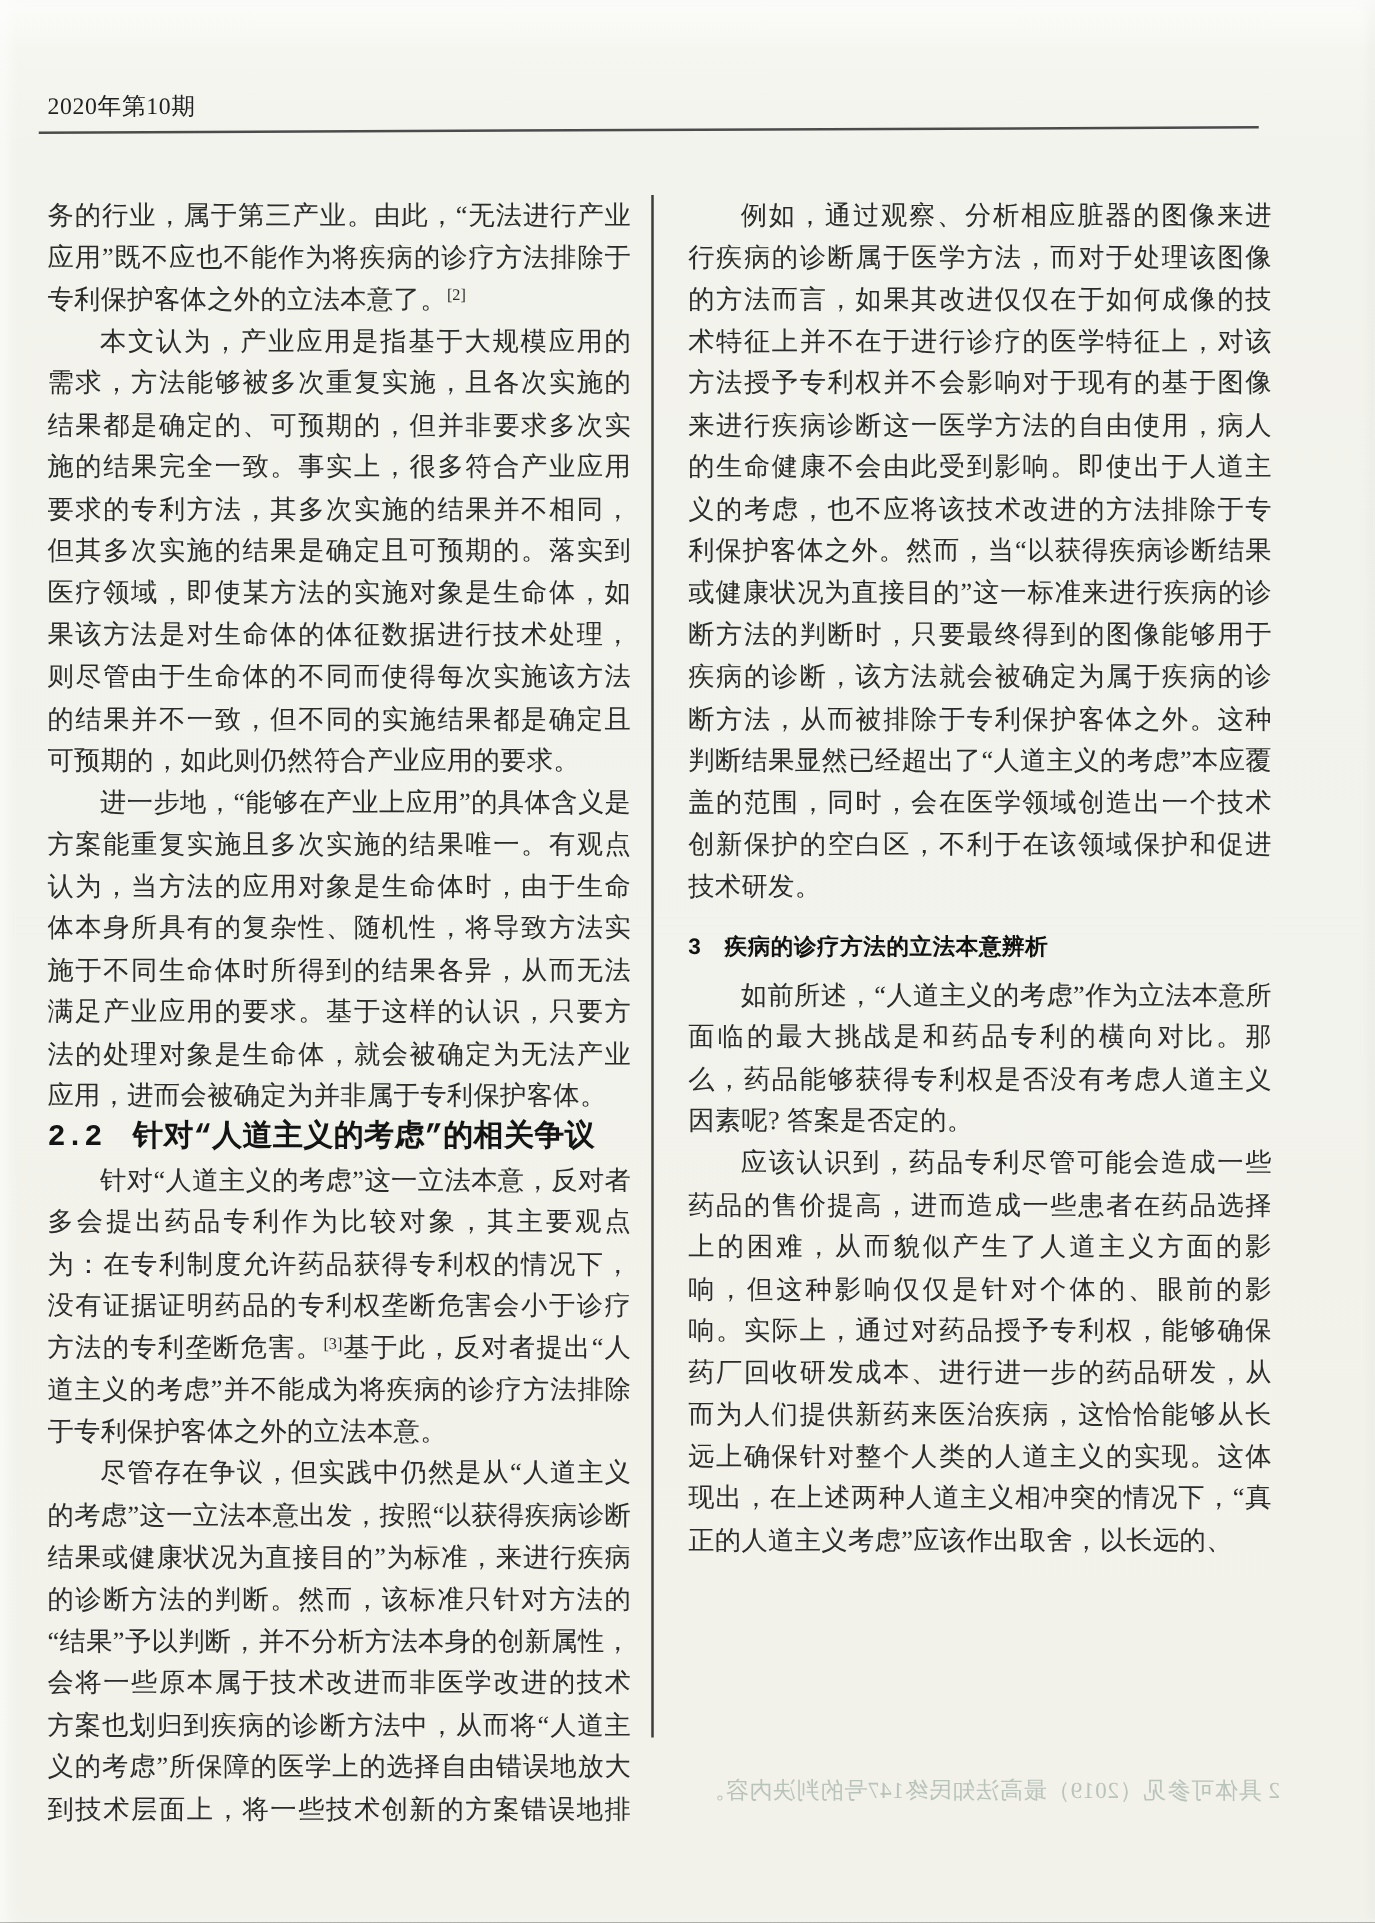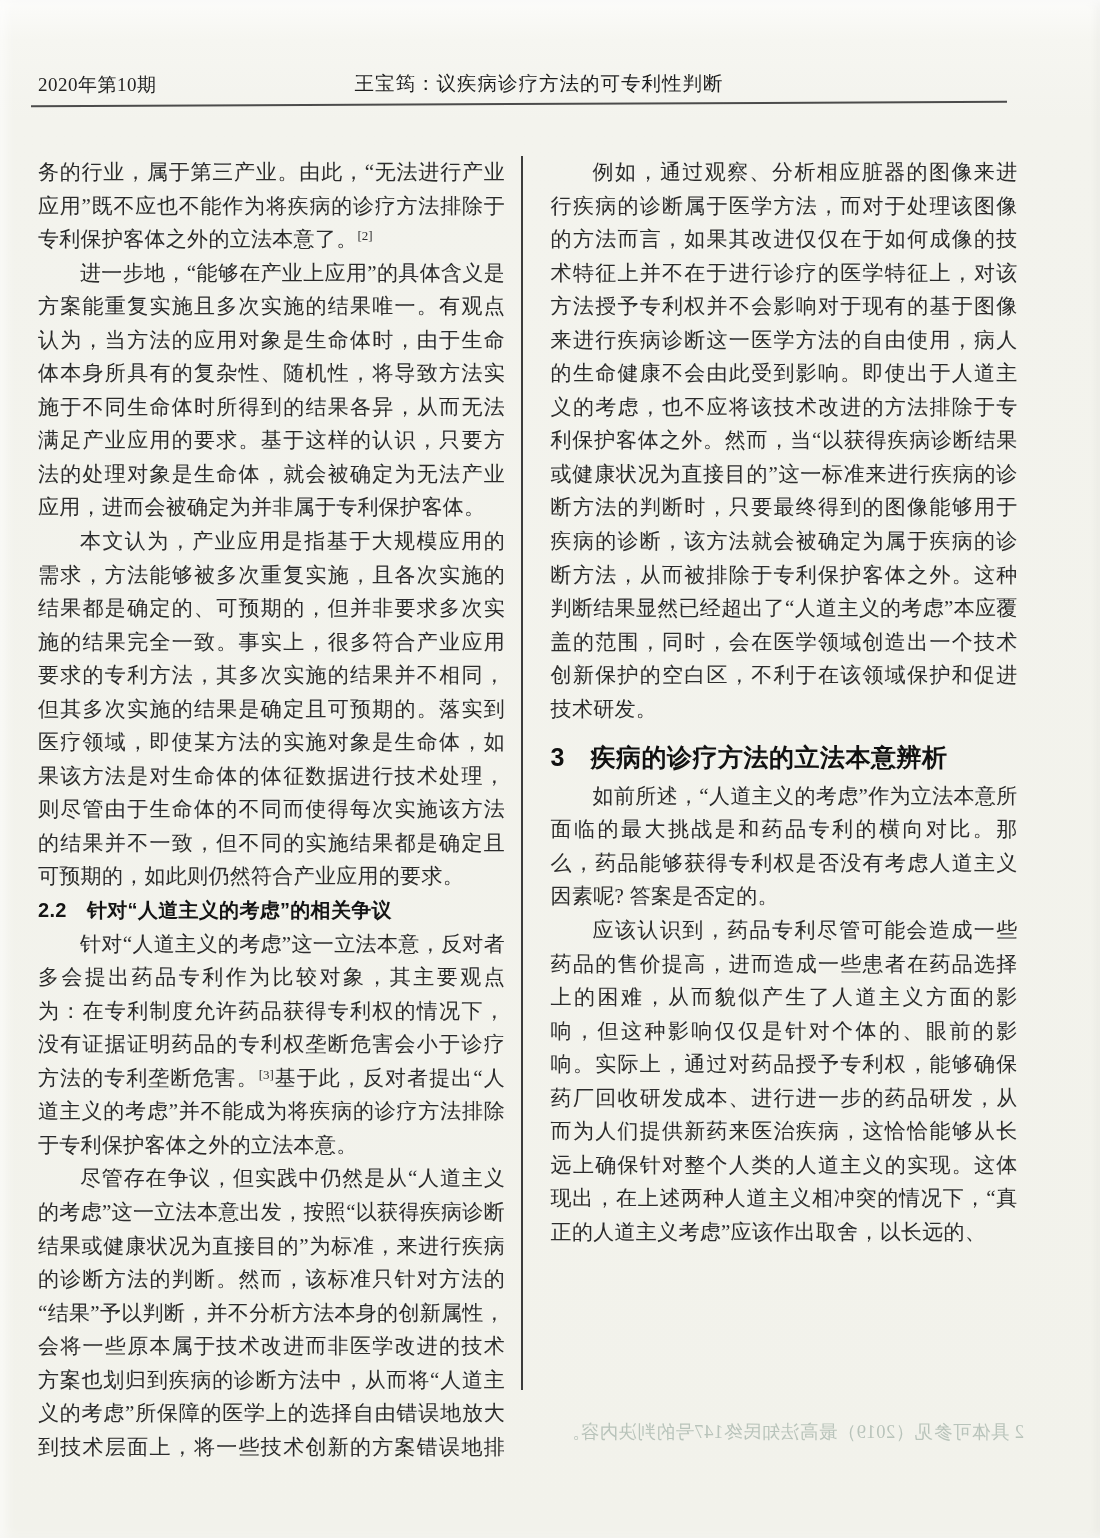--- a/index.html
+++ b/index.html
@@ -38,27 +38,27 @@
     margin-left:16px; margin-right:28px;
     background:#3c3c3c;
   }
   .para {
     margin:0; font-size:21px; line-height:33.55px;
     text-align:justify; text-indent:2em; letter-spacing:.3px;
     color:#2b2b2b;
   }
   .para.noindent { text-indent:0; }
   .sub-heading {
-    margin:0; font-family:Liberation Sans, sans-serif;
-    font-size:20px; font-weight:bold; line-height:33.55px;
+    margin:0; font-family:Liberation Mono, monospace;
+    font-size:24px; font-weight:bold; line-height:33.55px;
     text-align:justify; letter-spacing:.3px; color:#141414;
   }
   .sec-heading {
     margin:15px 0 5px 0; font-family:"Liberation Sans","DejaVu Sans",sans-serif;
-    font-size:25px; font-weight:bold; line-height:33.55px;
+    font-size:18px; font-weight:bold; line-height:33.55px;
     letter-spacing:.5px; color:#111;
   }
   sup.ref { font-size:13px; line-height:0; vertical-align:6px; letter-spacing:0; }
   
   .bleed-footnote {
     position:absolute; top:1419px; left:556px; width:468px;
     transform:scaleX(-1);
     font-size:18.5px; letter-spacing:.5px;
     color:rgba(105,130,118,.42);
     filter:blur(.6px);
@@ -71,28 +71,27 @@
     font-family:"Liberation Sans","DejaVu Sans",sans-serif;
     font-size:24px; color:#1f1f1f; letter-spacing:2px;
   }
 </style>
 </head>
 <body>
 
 <div class="page">
 
   <span class="hdr-issue">2020年第10期</span>
-  <span class="hdr-title">王宝筠：议疾病诊疗方法的可专利性判断</span>
   <div class="hdr-rule"></div>
 
   <main class="columns">
     <section class="col" id="col-left">
         <p class="para noindent">务的行业，属于第三产业。由此，“无法进行产业应用”既不应也不能作为将疾病的诊疗方法排除于专利保护客体之外的立法本意了。<sup class="ref">[2]</sup></p>
+        <p class="para">本文认为，产业应用是指基于大规模应用的需求，方法能够被多次重复实施，且各次实施的结果都是确定的、可预期的，但并非要求多次实施的结果完全一致。事实上，很多符合产业应用要求的专利方法，其多次实施的结果并不相同，但其多次实施的结果是确定且可预期的。落实到医疗领域，即使某方法的实施对象是生命体，如果该方法是对生命体的体征数据进行技术处理，则尽管由于生命体的不同而使得每次实施该方法的结果并不一致，但不同的实施结果都是确定且可预期的，如此则仍然符合产业应用的要求。</p>
         <p class="para">进一步地，“能够在产业上应用”的具体含义是方案能重复实施且多次实施的结果唯一。有观点认为，当方法的应用对象是生命体时，由于生命体本身所具有的复杂性、随机性，将导致方法实施于不同生命体时所得到的结果各异，从而无法满足产业应用的要求。基于这样的认识，只要方法的处理对象是生命体，就会被确定为无法产业应用，进而会被确定为并非属于专利保护客体。</p>
-        <p class="para">本文认为，产业应用是指基于大规模应用的需求，方法能够被多次重复实施，且各次实施的结果都是确定的、可预期的，但并非要求多次实施的结果完全一致。事实上，很多符合产业应用要求的专利方法，其多次实施的结果并不相同，但其多次实施的结果是确定且可预期的。落实到医疗领域，即使某方法的实施对象是生命体，如果该方法是对生命体的体征数据进行技术处理，则尽管由于生命体的不同而使得每次实施该方法的结果并不一致，但不同的实施结果都是确定且可预期的，如此则仍然符合产业应用的要求。</p>
         <h3 class="sub-heading">2.2　针对“人道主义的考虑”的相关争议</h3>
         <p class="para">针对“人道主义的考虑”这一立法本意，反对者多会提出药品专利作为比较对象，其主要观点为：在专利制度允许药品获得专利权的情况下，没有证据证明药品的专利权垄断危害会小于诊疗方法的专利垄断危害。<sup class="ref">[3]</sup>基于此，反对者提出“人道主义的考虑”并不能成为将疾病的诊疗方法排除于专利保护客体之外的立法本意。</p>
         <p class="para">尽管存在争议，但实践中仍然是从“人道主义的考虑”这一立法本意出发，按照“以获得疾病诊断结果或健康状况为直接目的”为标准，来进行疾病的诊断方法的判断。然而，该标准只针对方法的“结果”予以判断，并不分析方法本身的创新属性，会将一些原本属于技术改进而非医学改进的技术方案也划归到疾病的诊断方法中，从而将“人道主义的考虑”所保障的医学上的选择自由错误地放大到技术层面上，将一些技术创新的方案错误地排除于专利保护客体之外。</p>
       </section>
     <div class="col-divider"></div>
     <section class="col" id="col-right">
         <p class="para">例如，通过观察、分析相应脏器的图像来进行疾病的诊断属于医学方法，而对于处理该图像的方法而言，如果其改进仅仅在于如何成像的技术特征上并不在于进行诊疗的医学特征上，对该方法授予专利权并不会影响对于现有的基于图像来进行疾病诊断这一医学方法的自由使用，病人的生命健康不会由此受到影响。即使出于人道主义的考虑，也不应将该技术改进的方法排除于专利保护客体之外。然而，当“以获得疾病诊断结果或健康状况为直接目的”这一标准来进行疾病的诊断方法的判断时，只要最终得到的图像能够用于疾病的诊断，该方法就会被确定为属于疾病的诊断方法，从而被排除于专利保护客体之外。这种判断结果显然已经超出了“人道主义的考虑”本应覆盖的范围，同时，会在医学领域创造出一个技术创新保护的空白区，不利于在该领域保护和促进技术研发。</p>
         <h2 class="sec-heading">3　疾病的诊疗方法的立法本意辨析</h2>
         <p class="para">如前所述，“人道主义的考虑”作为立法本意所面临的最大挑战是和药品专利的横向对比。那么，药品能够获得专利权是否没有考虑人道主义因素呢? 答案是否定的。</p>
         <p class="para">应该认识到，药品专利尽管可能会造成一些药品的售价提高，进而造成一些患者在药品选择上的困难，从而貌似产生了人道主义方面的影响，但这种影响仅仅是针对个体的、眼前的影响。实际上，通过对药品授予专利权，能够确保药厂回收研发成本、进行进一步的药品研发，从而为人们提供新药来医治疾病，这恰恰能够从长远上确保针对整个人类的人道主义的实现。这体现出，在上述两种人道主义相冲突的情况下，“真正的人道主义考虑”应该作出取舍，以长远的、</p>

